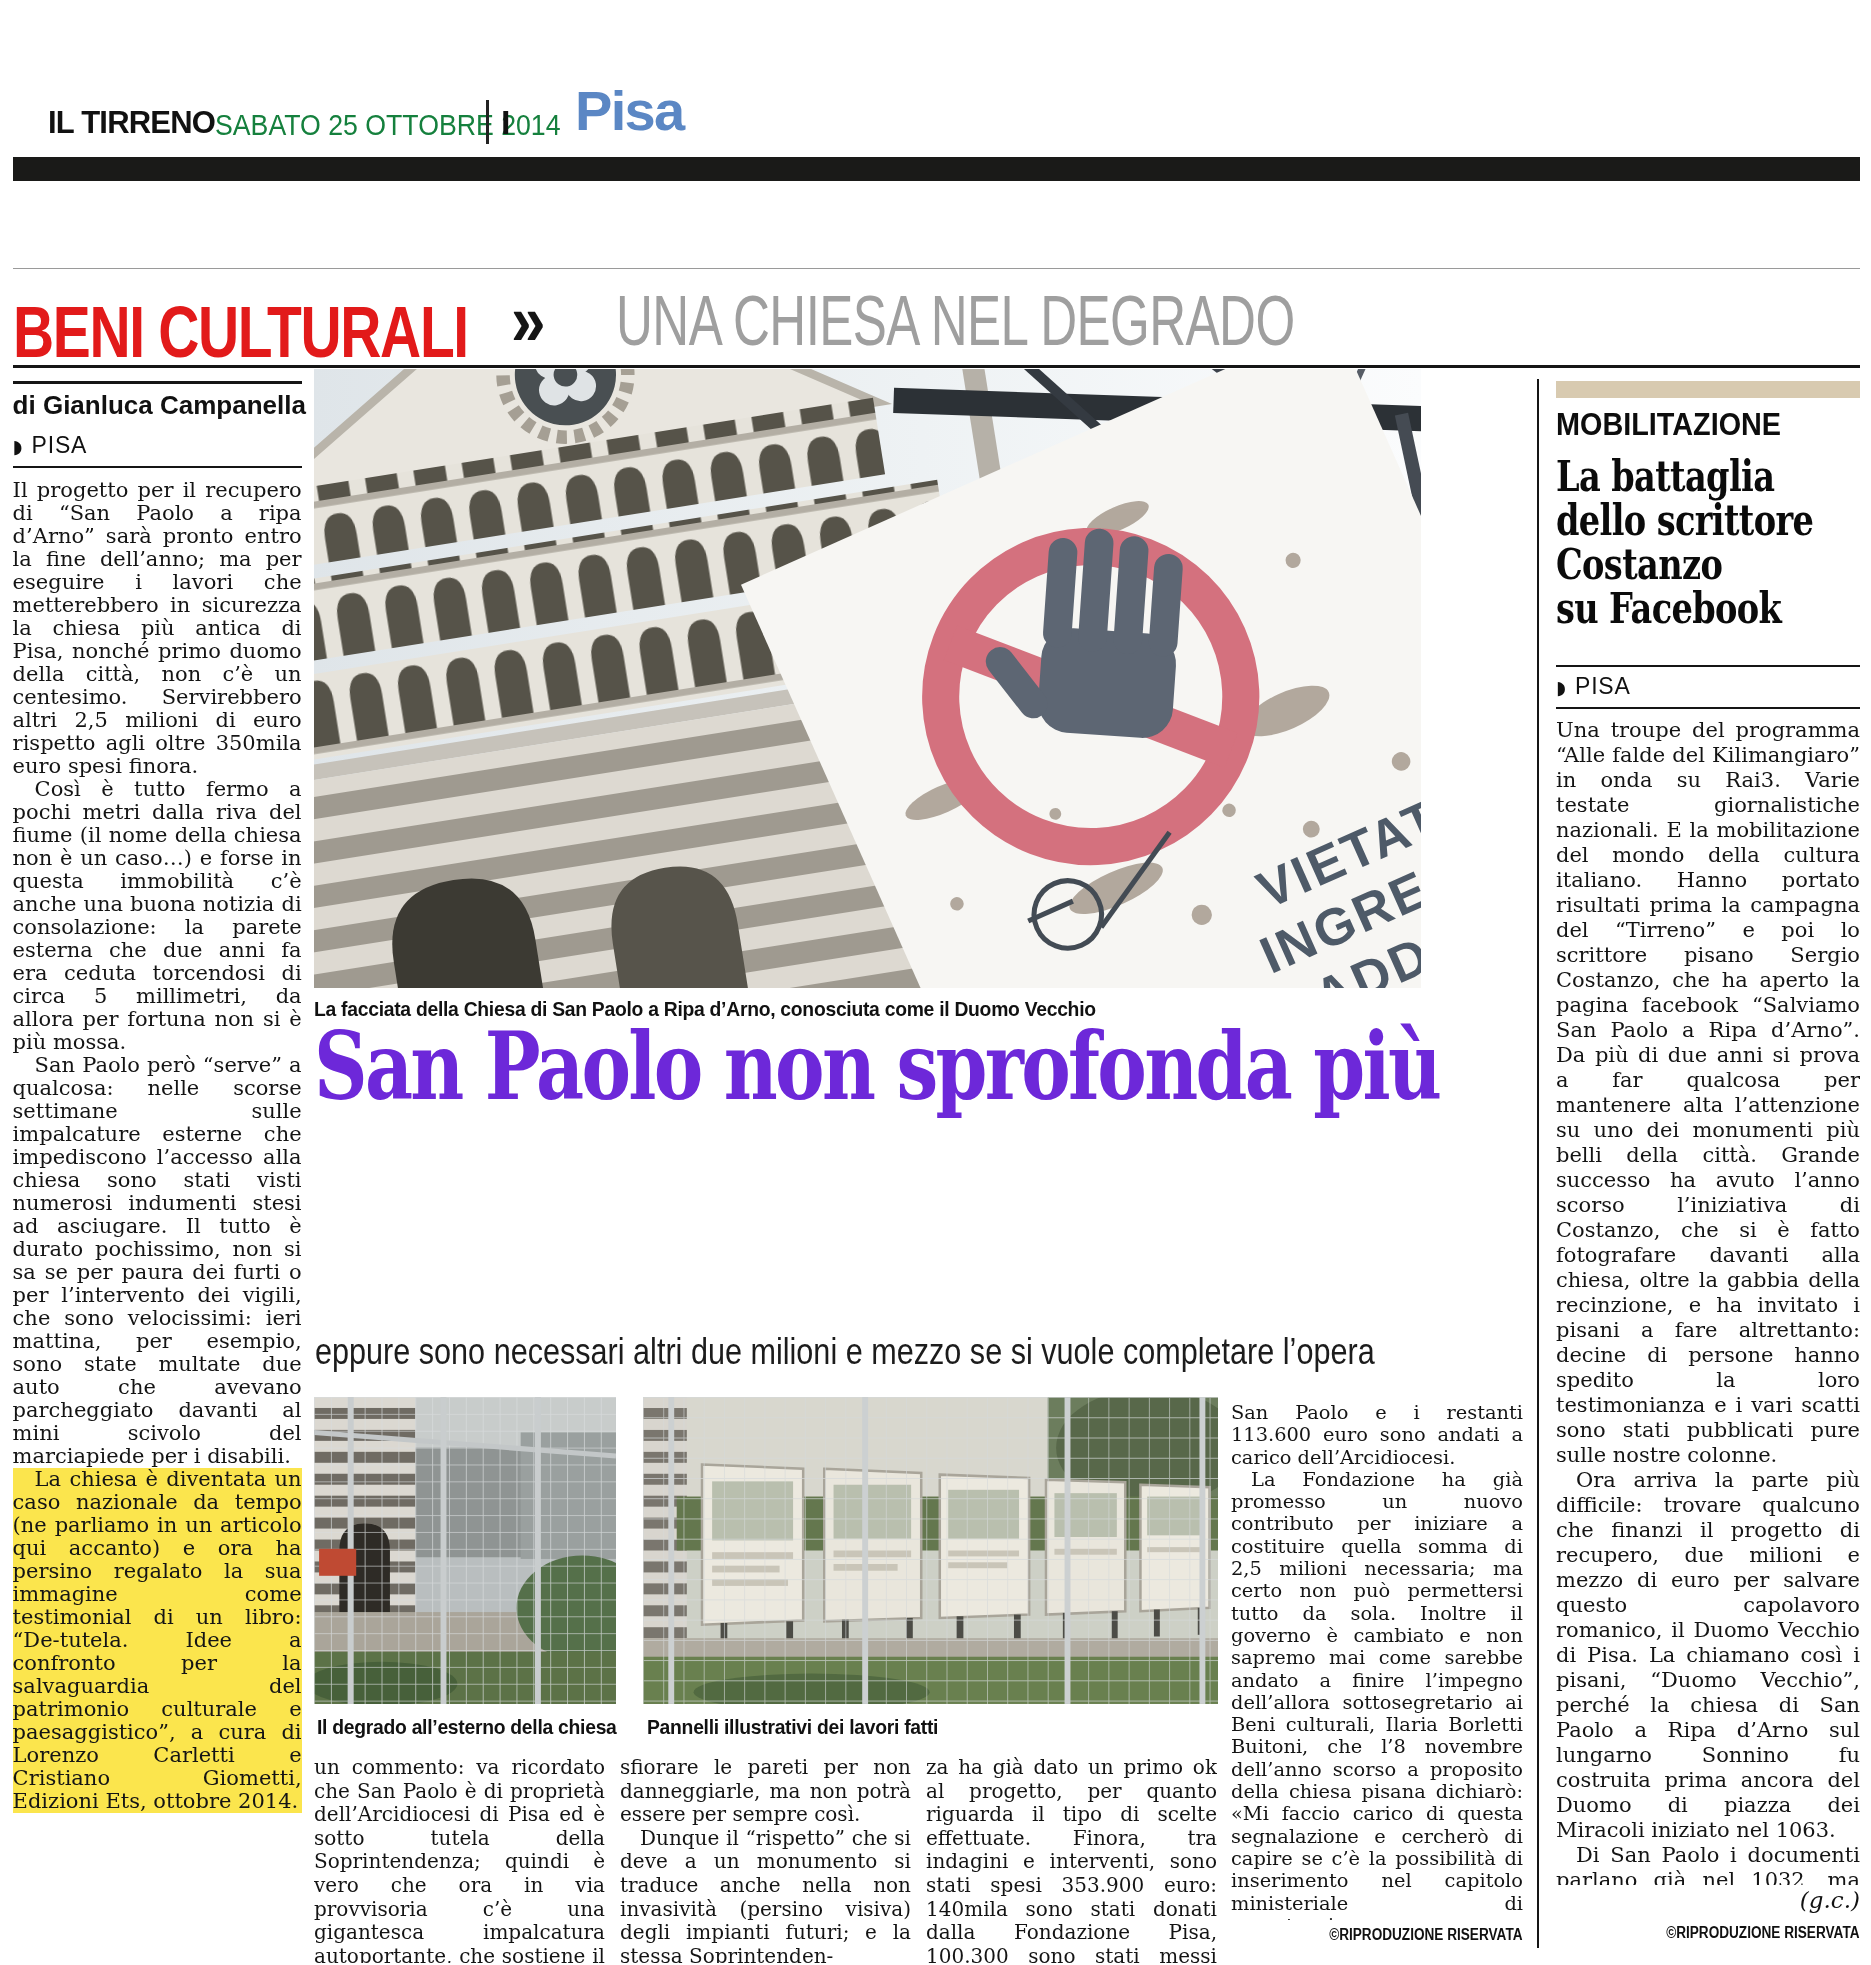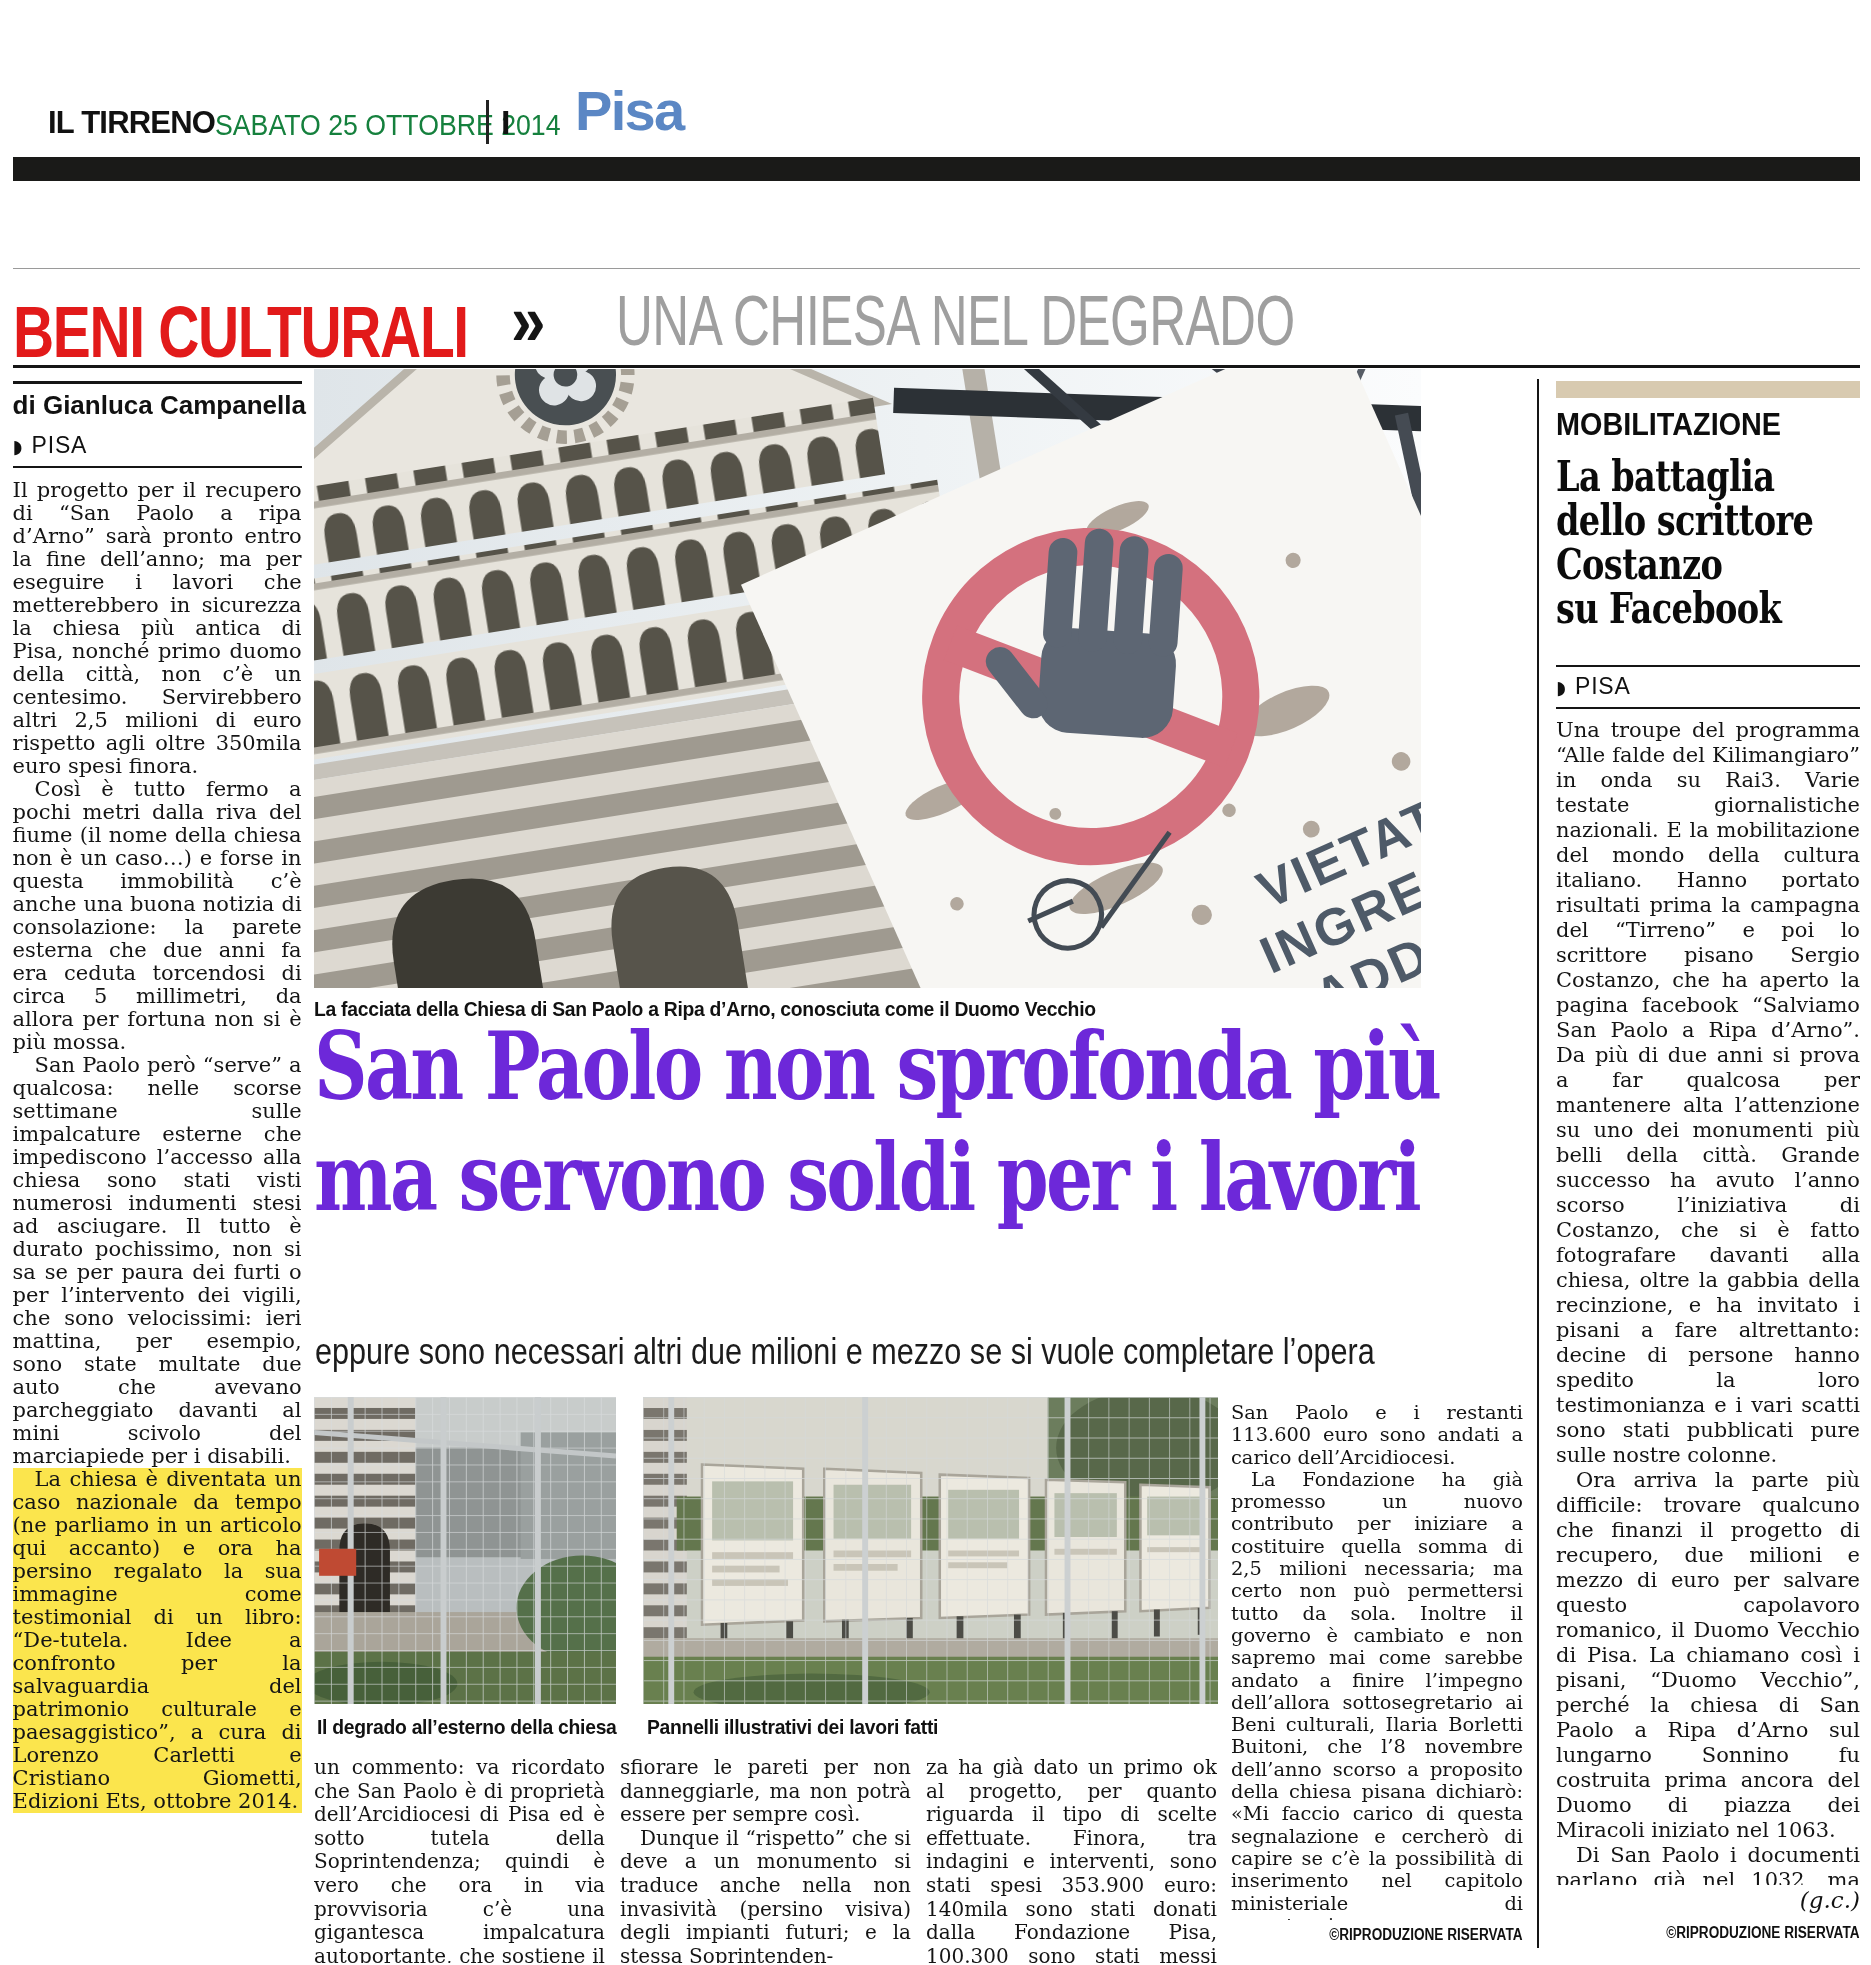--- a/index.html
+++ b/index.html
@@ -164,21 +164,20 @@
           <text x="6" y="318">INGRESSO</text>
           <text x="44" y="390">ADDETTI</text>
         </g>
       </g>
     </svg>
   </div>
 
   <div class="abs caption" style="left:314px;top:997px;"><span class="sx" style="transform:scaleX(.92);">La facciata della Chiesa di San Paolo a Ripa d’Arno, conosciuta come il Duomo Vecchio</span></div>
 
   <div class="abs headline" style="left:314px;top:1019px;"><span class="sx" style="transform:scaleX(.79);">San Paolo non sprofonda più</span></div>
-  <div class="abs headline" style="left:314px;top:1130px;"><span class="sx" style="transform:scaleX(.79);">ma servono soldi per i lavori</span></div>
 
   <div class="abs subhead" style="left:315px;top:1334px;"><span class="sx" style="transform:scaleX(.85);">eppure sono necessari altri due milioni e mezzo se si vuole completare l’opera</span></div>
 
   <div class="abs photo" style="left:314px;top:1397px;width:302px;height:307px;">
     <svg width="302" height="307" viewBox="0 0 358 364">
       <defs>
         <pattern id="s1" width="40" height="26" patternUnits="userSpaceOnUse">
           <rect width="40" height="13" fill="#dbd8d1"></rect>
             <rect y="13" width="40" height="13" fill="#6f6b63"></rect>
         </pattern>

